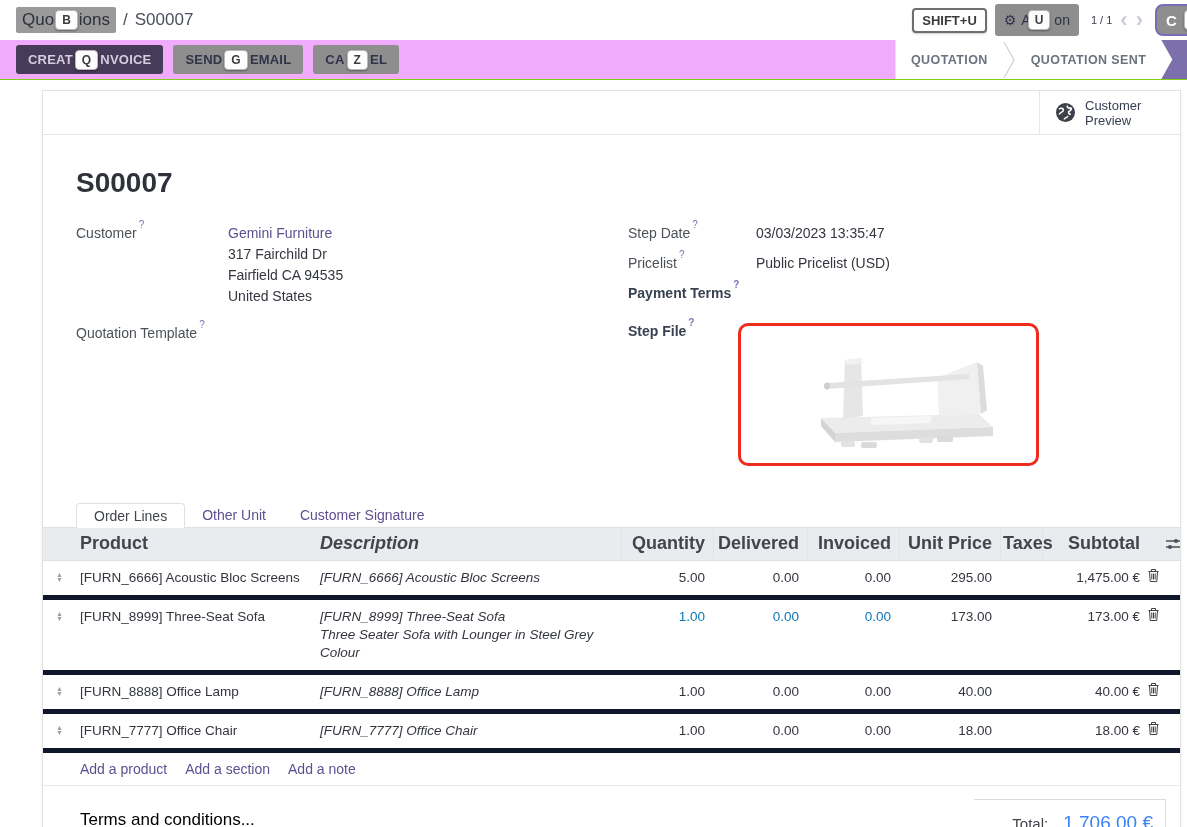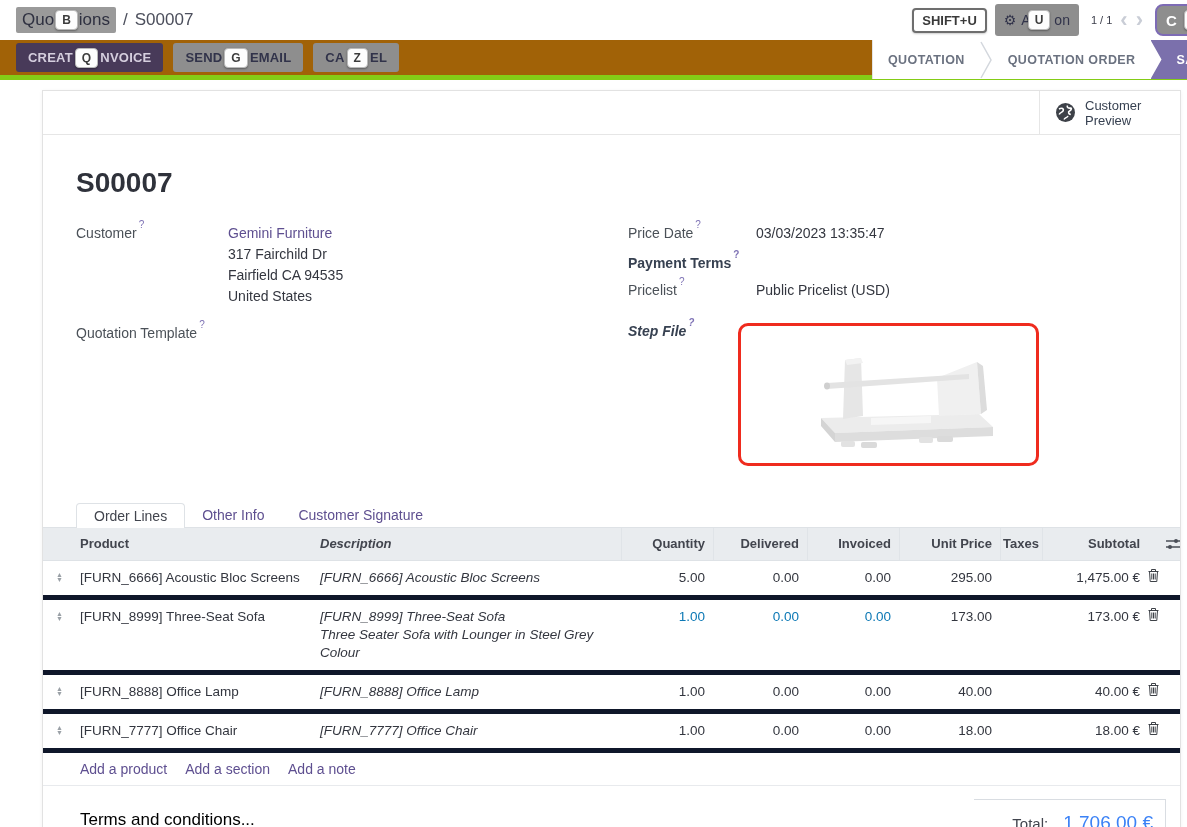--- a/index.html
+++ b/index.html
@@ -25,26 +25,26 @@
   .action-btn .gear { font-size:14px; color:#31334a; }
   .action-btn .hint-u { margin-left:-8px; margin-right:-1px; }
   .pager { font-size:11px; color:#3b3d4a; margin-left:4px; }
   .pager-arrows { display:flex; align-items:center; gap:8px; color:#c9cdd6; font-size:22px; font-weight:bold; line-height:1; margin-right:44px; }
   .edge-btn {
     position:absolute; top:4px; left:1155px; width:90px; height:32px; background:#8e8e8e;
     border:2px solid #7d6bb5; border-radius:8px; display:flex; align-items:center; padding:0 9px; gap:7px;
     color:#fff; font-weight:bold; font-size:15px;
   }
   
-  .actionbar { position:absolute; top:40px; left:0; right:0; height:40px; border-bottom:5px solid #84cc16; display:flex; align-items:center; padding-left:16px; background:#a16207; }
+  .actionbar { position:absolute; top:40px; left:0; right:0; height:40px; border-bottom:1px solid #84cc16; display:flex; align-items:center; padding-left:16px; background:#f0abfc; }
   .btn { height:29px; border-radius:3px; font-weight:bold; font-size:13px; letter-spacing:.2px; display:inline-flex; align-items:center; padding:0 12px; margin-right:10px; white-space:nowrap; }
   .btn.primary { background:#483a59; color:#d5cede; }
   .btn.secondary { background:#8e8e8e; color:#31334a; }
   .btn .kbd-hint { margin:0 2px; }
-  .statusbar { position:absolute; right:0; top:40px; height:39px; width:315px; display:flex; align-items:stretch; border-left:1px solid #e4e4e4; background:#fff; overflow:hidden; }
+  .statusbar { position:absolute; right:0; top:40px; height:39px; width:292px; display:flex; align-items:stretch; border-left:1px solid #e4e4e4; background:#fff; overflow:hidden; }
   .step { display:flex; align-items:center; padding:0 15px; color:#6b7280; font-size:12.5px; font-weight:bold; letter-spacing:.4px; white-space:nowrap; }
   .step-sep { flex:none; align-self:center; }
   .step.active { background:#7b70ac; color:#fff; clip-path:polygon(0 0,100% 0,100% 100%,0 100%,11px 50%); padding:0 20px 0 26px; flex:1; }
   
   .card { position:absolute; left:42px; top:90px; width:1139px; height:760px; background:#fff; border:1px solid #e2e2e2; box-shadow:0 1px 4px rgba(0,0,0,.05); }
   .card-topstrip { height:44px; border-bottom:1px solid #e6e6e6; position:relative; }
   .preview-box { position:absolute; right:0; top:0; width:141px; height:43px; border-left:1px solid #e6e6e6; display:flex; align-items:center; gap:9px; padding-left:15px; }
   .preview-label { font-size:13px; color:#374151; line-height:15px; }
   .sheet { padding:26px 33px 0; }
   .title { font-size:28px; font-weight:bold; color:#2f323b; margin:6px 0 24px; }
@@ -60,21 +60,21 @@
   .link { color:#5e4f90; cursor:pointer; }
   .addr { color:#33363f; }
   .qtpl-row { margin-top:16px; }
   .step-image { width:301px; height:143px; border:3px solid #ef2b1e; border-radius:10px; background:#fff; margin-top:2px; margin-left:-18px; overflow:hidden; }
   
   .tabs { display:flex; margin-top:28px; font-size:14px; }
   .tab { padding:4px 17px; color:#5e4f90; cursor:pointer; }
   .tab.active { color:#42454e; background:#fff; border:1px solid #dee2e6; border-bottom:none; border-radius:4px 4px 0 0; position:relative; z-index:2; margin-bottom:-1px; }
   
   .table-wrap { margin:0 -33px; }
-  .olist-header { display:flex; background:#e9ecef; border-top:1px solid #dee2e6; border-bottom:1px solid #dee2e6; height:34px; align-items:center; font-weight:bold; font-size:13px; color:#42454e; }
+  .olist-header { display:flex; background:#e9ecef; border-top:1px solid #dee2e6; border-bottom:1px solid #dee2e6; height:34px; align-items:center; font-weight:bold; font-size:18px; color:#42454e; }
   .c-handle { width:33px; flex:none; display:flex; justify-content:center; }
   .c-product { width:240px; flex:none; padding-left:4px; }
   .c-desc { width:305px; flex:none; padding-left:4px; white-space:pre-line;font-style:italic; }
   .c-qty,.c-del,.c-inv,.c-price { flex:none; text-align:right; padding-right:8px; }
   .c-qty { width:92px; } .c-del { width:94px; } .c-inv { width:92px; } .c-price { width:101px; }
   .c-tax { width:42px; flex:none; padding-left:2px; }
   .c-sub { width:100px; flex:none; text-align:right; padding-right:2px; }
   .c-trash { width:22px; flex:none; display:flex; justify-content:center; }
   .c-opt { width:18px; flex:none; display:flex; justify-content:center; }
   .olist-header .c-qty,.olist-header .c-del,.olist-header .c-inv,.olist-header .c-price,.olist-header .c-sub { border-left:1px solid #e0e4e8; align-self:stretch; display:flex; align-items:center; justify-content:flex-end; }
@@ -140,21 +140,21 @@
       <span>CA</span>
       <span class="kbd-hint">Z</span>
       <span>EL</span>
     </span>
 </div>
 <div class="statusbar">
   <span class="step">QUOTATION</span>
   <svg class="step-sep" width="13" height="38" viewBox="0 0 13 38">
       <path d="M1 1 L11 19 L1 37" stroke="#d3d7dd" stroke-width="1.5" fill="none"></path>
     </svg>
-  <span class="step">QUOTATION ORDER</span>
+  <span class="step">QUOTATION SENT</span>
   <span class="step active">SALES ORDER</span>
 </div>
 
 <div class="card">
   <div class="card-topstrip">
     <div class="preview-box">
       <svg width="21" height="21" viewBox="0 0 21 21">
         <circle cx="10.5" cy="10.5" r="9.5" fill="#3d4148"></circle>
         <path d="M4 7 C7 5.4 9 6.8 8.2 8.8 C7.5 10.6 4.8 10.2 4.2 12.5" stroke="#fff" stroke-width="1.6" fill="none"></path>
         <path d="M12.5 3.5 C11.5 5.5 13.5 6.5 15.5 6 C17 5.6 16.5 8 14.5 9 C12.8 9.8 13.5 12 15.8 12.5" stroke="#fff" stroke-width="1.6" fill="none"></path>
@@ -183,32 +183,32 @@
           </span>
         </div>
         <div class="field-row qtpl-row">
           <span class="flabel"><span>Quotation Template</span><sup class="help">?</sup></span>
           <span class="fvalue"></span>
         </div>
       </div>
 
       <div class="col-right">
         <div class="field-row">
-          <span class="flabel"><span>Price Date</span><sup class="help">?</sup></span>
+          <span class="flabel"><span>Step Date</span><sup class="help">?</sup></span>
           <span class="fvalue">03/03/2023 13:35:47</span>
+        </div>
+        <div class="field-row">
+          <span class="flabel"><span>Pricelist</span><sup class="help">?</sup></span>
+          <span class="fvalue">Public Pricelist (USD)</span>
         </div>
         <div class="field-row">
           <span class="flabel bold"><span>Payment Terms</span><sup class="help">?</sup></span>
           <span class="fvalue"></span>
         </div>
-        <div class="field-row">
-          <span class="flabel"><span>Pricelist</span><sup class="help">?</sup></span>
-          <span class="fvalue">Public Pricelist (USD)</span>
-        </div>
-        <div class="field-row" style="margin-top:20px;font-style:italic;">
+        <div class="field-row" style="margin-top:20px;">
           <span class="flabel bold"><span>Step File</span><sup class="help">?</sup></span>
           <div class="step-image">
             <svg width="295" height="137" viewBox="0 0 295 137">
 
               <polygon points="80,92 238,88 252,101 94,107" fill="#ececec"></polygon>
               <polygon points="94,107 252,101 252,110 94,116" fill="#dddddd"></polygon>
               <polygon points="80,92 94,107 94,116 80,100" fill="#d4d4d4"></polygon>
 
               <rect x="100" y="115" width="14" height="6" rx="2" fill="#e2e2e2"></rect>
               <rect x="120" y="116" width="16" height="6" rx="2" fill="#dadada"></rect>
@@ -226,21 +226,21 @@
               <polygon points="86,57 228,48 228,53 86,63" fill="#e3e3e3"></polygon>
               <ellipse cx="86" cy="60" rx="3" ry="3.4" fill="#cfcfcf"></ellipse>
             </svg>
           </div>
         </div>
       </div>
     </div>
 
     <div class="tabs">
       <span class="tab active">Order Lines</span>
-      <span class="tab">Other Info</span>
+      <span class="tab">Other Unit</span>
       <span class="tab">Customer Signature</span>
     </div>
 
     <div class="table-wrap">
       <div class="olist-header">
         <span class="c-handle"></span>
         <span class="c-product">Product</span>
         <span class="c-desc">Description</span>
         <span class="c-qty">Quantity</span>
         <span class="c-del">Delivered</span>

